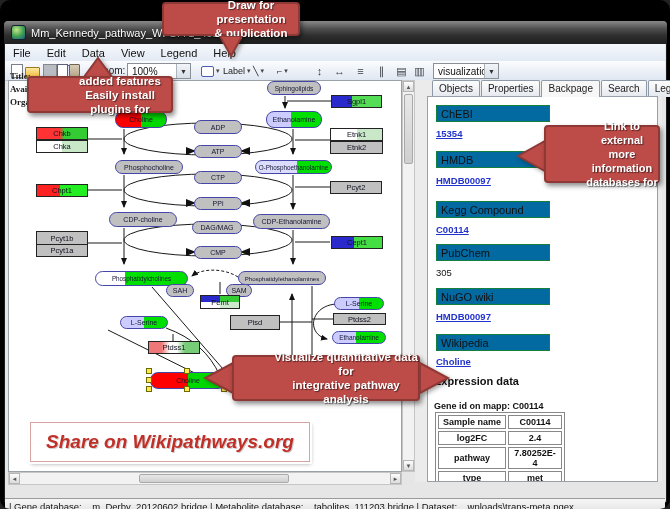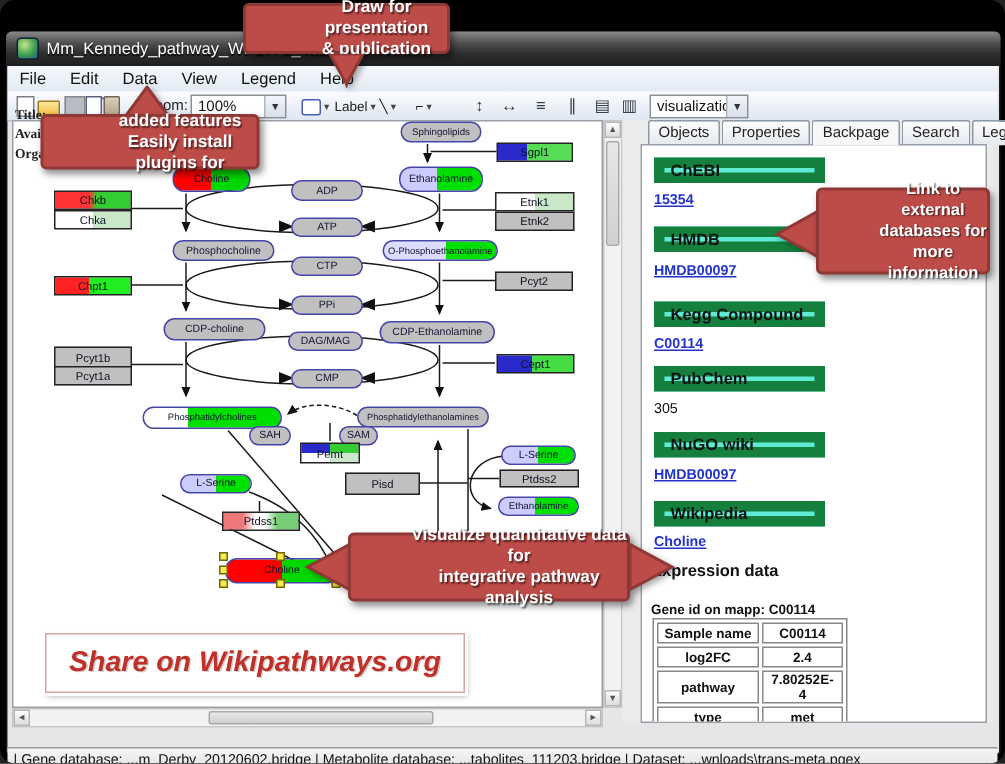--- a/index.html
+++ b/index.html
@@ -52,22 +52,22 @@
         font-size:6px;display:flex;align-items:center;justify-content:center;box-sizing:border-box;}
   .thumb{position:absolute;background:linear-gradient(#e8e8e8,#cfcfcf);border:1px solid #a9a9a9;border-radius:2px;box-sizing:border-box;}
   
   .sidepanel{position:absolute;left:415px;top:80px;width:247px;height:402px;background:#ebebeb;z-index:5;}
   .tabs{position:absolute;left:17px;top:0;display:flex;gap:1px;}
   .tab{border:1px solid #8e99a8;border-bottom:none;background:linear-gradient(#fdfdfd,#e4e8ee);
        padding:2px 6px 1px 6px;font-size:10px;color:#222;border-radius:2px 2px 0 0;}
   .tab.active{background:#f7f7f7;padding-bottom:3px;position:relative;z-index:2;}
   .pcontent{position:absolute;left:12px;top:16px;width:231px;height:386px;background:#fff;border:1px solid #98a0aa;
        box-sizing:border-box;overflow:hidden;}
-  .shead{position:absolute;left:8px;width:114px;height:17px;background:#5eead4;border:7px solid #15803d;
-       box-sizing:border-box;font-weight:bold;font-size:11px;color:#111;display:flex;align-items:center;padding-left:4px;}
+  .shead{position:absolute;left:8px;width:114px;height:17px;background:#0369a1;border:1px solid #15803d;
+       box-sizing:border-box;font-weight:normal;font-size:11px;color:#111;display:flex;align-items:center;padding-left:4px;}
   .plink{position:absolute;left:8px;font-size:9.5px;font-weight:bold;color:#2233cc;text-decoration:underline;}
   .pval{position:absolute;left:8px;font-size:9.5px;color:#111;}
   .exphead{position:absolute;left:6px;font-weight:bold;font-size:11px;color:#111;}
   .geneid{position:absolute;left:6px;font-weight:bold;font-size:9px;color:#111;}
   table.expr{position:absolute;left:7px;border:1px solid #888;border-collapse:separate;border-spacing:2px;background:#fff;}
   table.expr td{border:1px solid #888;font-size:9px;font-weight:bold;color:#111;text-align:center;
        height:12px;padding:0 3px;margin-left:44px;}
   td.c1{width:60px;} td.c2{width:46px;}
   
   .statusbar{position:absolute;left:5px;top:486px;width:660px;height:15px;background:linear-gradient(#f6f6f6,#e2e2e2);
@@ -313,22 +313,22 @@
   <div class="co" style="left:27px;top:76px;width:146px;height:37px;font-size:11.5px">
     <div>added features</div>
     <div>Easily install plugins for</div>
   </div>
 
   <svg class="coarrow" style="left:516px;top:140px" width="30" height="32">
     <polygon points="29,1 29,31 2,16" fill="#bd4b48" stroke="#8f3936" stroke-width="2"></polygon>
   </svg>
   <div class="co" style="left:544px;top:125px;width:116px;height:58px;font-size:11px">
     <div>Link  to external</div>
+    <div>more information</div>
     <div>databases  for</div>
-    <div>more information</div>
   </div>
 
   <svg class="coarrow" style="left:202px;top:362px" width="32" height="32">
     <polygon points="31,1 31,31 3,16" fill="#bd4b48" stroke="#8f3936" stroke-width="2"></polygon>
   </svg>
   <div class="co" style="left:232px;top:355px;width:188px;height:46px;font-size:11.5px">
     <div>Visualize quantitative data  for</div>
     <div>integrative pathway analysis</div>
   </div>
   <svg class="coarrow" style="left:419px;top:362px" width="32" height="32">

